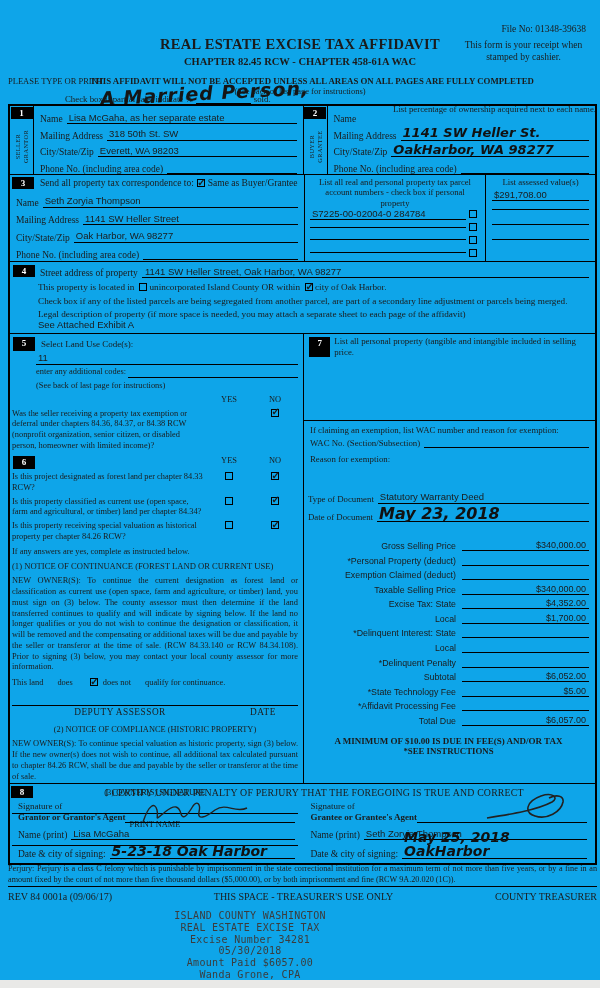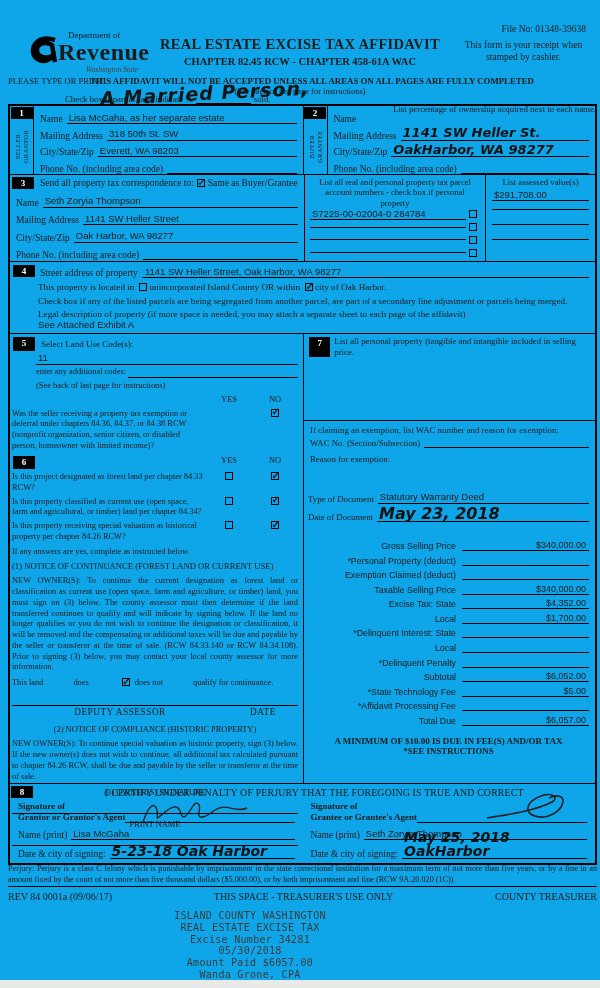--- a/index.html
+++ b/index.html
@@ -78,21 +78,21 @@
   .yesno-head { display:flex; margin-top:3px; font-size:8.4px; }
   .yn-spacer { flex:1; }
   .yn-col { width:46px; text-align:center; }
   .qrow { display:flex; margin-top:3px; }
   .qtext { flex:1; padding-right:2px; }
   .qyn { width:46px; text-align:center; }
   .s6bar { display:flex; margin-top:4px; }
   .s6bar .badge { margin:0 1px; }
   .para { margin-top:4px; text-align:justify; }
   .ntitle { margin-top:4px; font-size:8.6px; }
-  .landrow { display:flex; align-items:center; margin-top:5px; gap:30px; }
+  .landrow { display:flex; align-items:center; margin-top:5px; gap:14px; }
   .sig-line-row { margin-top:16px; border-top:1px solid #000; display:flex; font-size:9.3px; padding-top:1px; }
   .dep { flex:1; text-align:center; letter-spacing:0.5px; }
   .dat { width:70px; text-align:center; letter-spacing:0.5px; }
   .center-label { text-align:center; margin-top:6px; }
   .plain-rule { border-bottom:1px solid #000; margin-top:14px; }
 
   .s7head { display:flex; }
   .s7head .badge { margin-right:4px; }
   .s7desc { line-height:1.25; }
   .s7spacer { height:62px; }
@@ -107,49 +107,39 @@
   .fee-val { font-size:9px; }
   .minimum { text-align:center; font-weight:bold; margin-top:10px; font-size:9px; }
   .seeinstr { text-align:center; font-weight:bold; font-size:8.8px; }
 
   .row8 { border-top:1.5px solid #000; height:80px; position:relative; padding-top:1px; }
   .certify { display:flex; align-items:center; }
   .certify-text { flex:1; text-align:center; font-size:9.8px; letter-spacing:0.2px; }
   .sighalf-wrap { display:flex; }
   .sighalf { width:50%; padding:0 8px; }
   .sigrow { display:flex; align-items:flex-end; }
-  .siglabel { font-size:9px; line-height:1.25; white-space:nowrap;font-weight:bold; }
+  .siglabel { font-size:9px; line-height:1.25; white-space:nowrap; }
   .siglabel b { font-size:9px; }
   .sigline { flex:1; border-bottom:1px solid #000; position:relative; height:24px; }
   .sig-svg { position:absolute; bottom:-4px; left:10px; }
   .nprow { display:flex; align-items:flex-end; margin-top:3px; height:14px; }
   .dcrow { display:flex; align-items:flex-end; margin-top:2px; height:17px; }
 
   .perjury { position:absolute; top:864px; left:8px; width:589px; font-size:8.2px; line-height:1.3; text-align:justify; border-bottom:1px solid #000; padding-bottom:1px; }
   .footer-row { position:absolute; top:891px; left:8px; width:589px; display:flex; font-size:10px; }
   .footer-mid { flex:1; text-align:center; }
   .stamp { position:absolute; top:910px; left:95px; width:310px; text-align:center; font-family:"DejaVu Sans Mono", monospace; font-size:10px; line-height:1.18; color:#3c3c3c; letter-spacing:0.3px; }
 </style>
 </head>
 <body>
 
 <div class="page">
 
   <div class="fileno">File No:  01348-39638</div>
 
-  <div class="logo-wrap">
-    <div class="logo-dept">Department of</div>
-    <div class="logo-row">
-      <svg class="logo-swoosh" width="30" height="28" viewBox="0 0 30 28">
-        <path d="M27 4 C 8 -2, 0 14, 8 22 C 14 27, 22 25, 24 20 C 15 24, 8 19, 9 13 C 10 7, 18 5, 24 9 L 27 26" stroke="#000" stroke-width="4.5" fill="none"></path>
-      </svg>
-      <span class="logo-name">Revenue</span>
-    </div>
-    <div class="logo-state">Washington State</div>
-  </div>
 
   <div class="title-block">
     <div class="title">REAL ESTATE EXCISE TAX AFFIDAVIT</div>
     <div class="subtitle">CHAPTER 82.45 RCW - CHAPTER 458-61A WAC</div>
   </div>
   <div class="receipt">This form is your receipt when stamped by cashier.</div>
   <div class="please">PLEASE TYPE OR PRINT</div>
   <div class="warning">THIS AFFIDAVIT WILL NOT BE ACCEPTED UNLESS ALL AREAS ON ALL PAGES ARE FULLY COMPLETED</div>
   <div class="seeback">(See back of last page for instructions)</div>
   <div class="partial-row">

